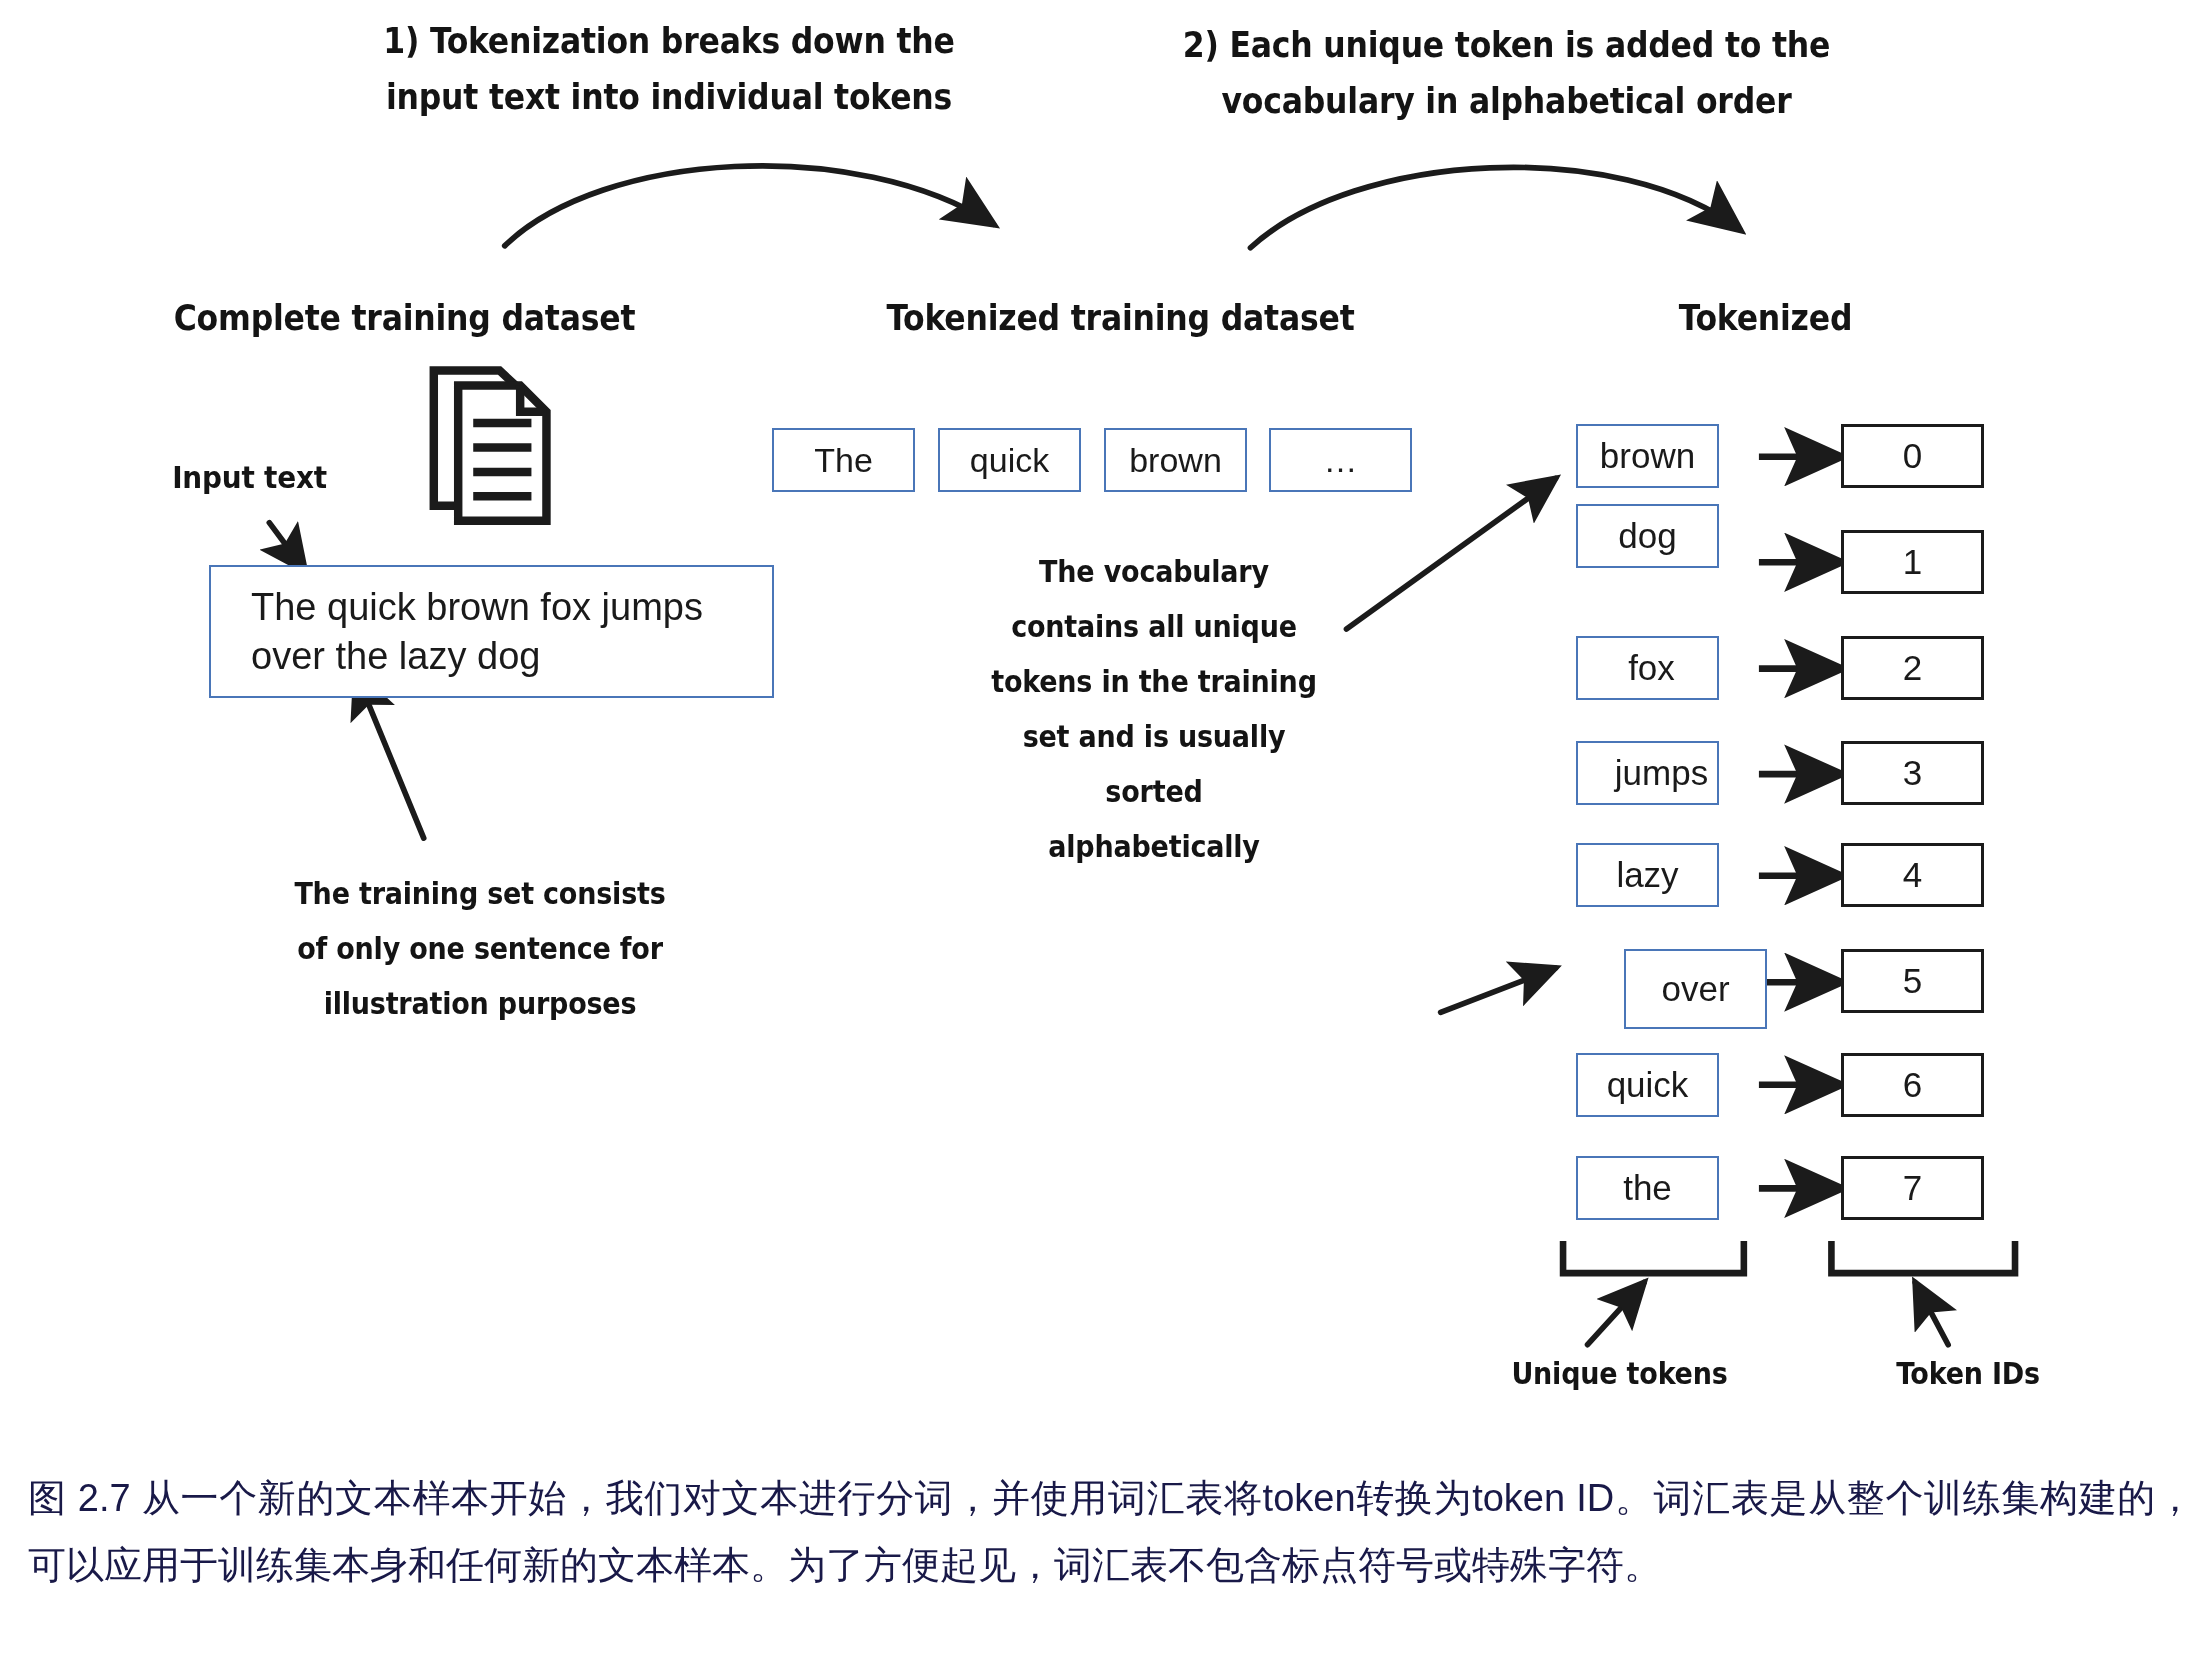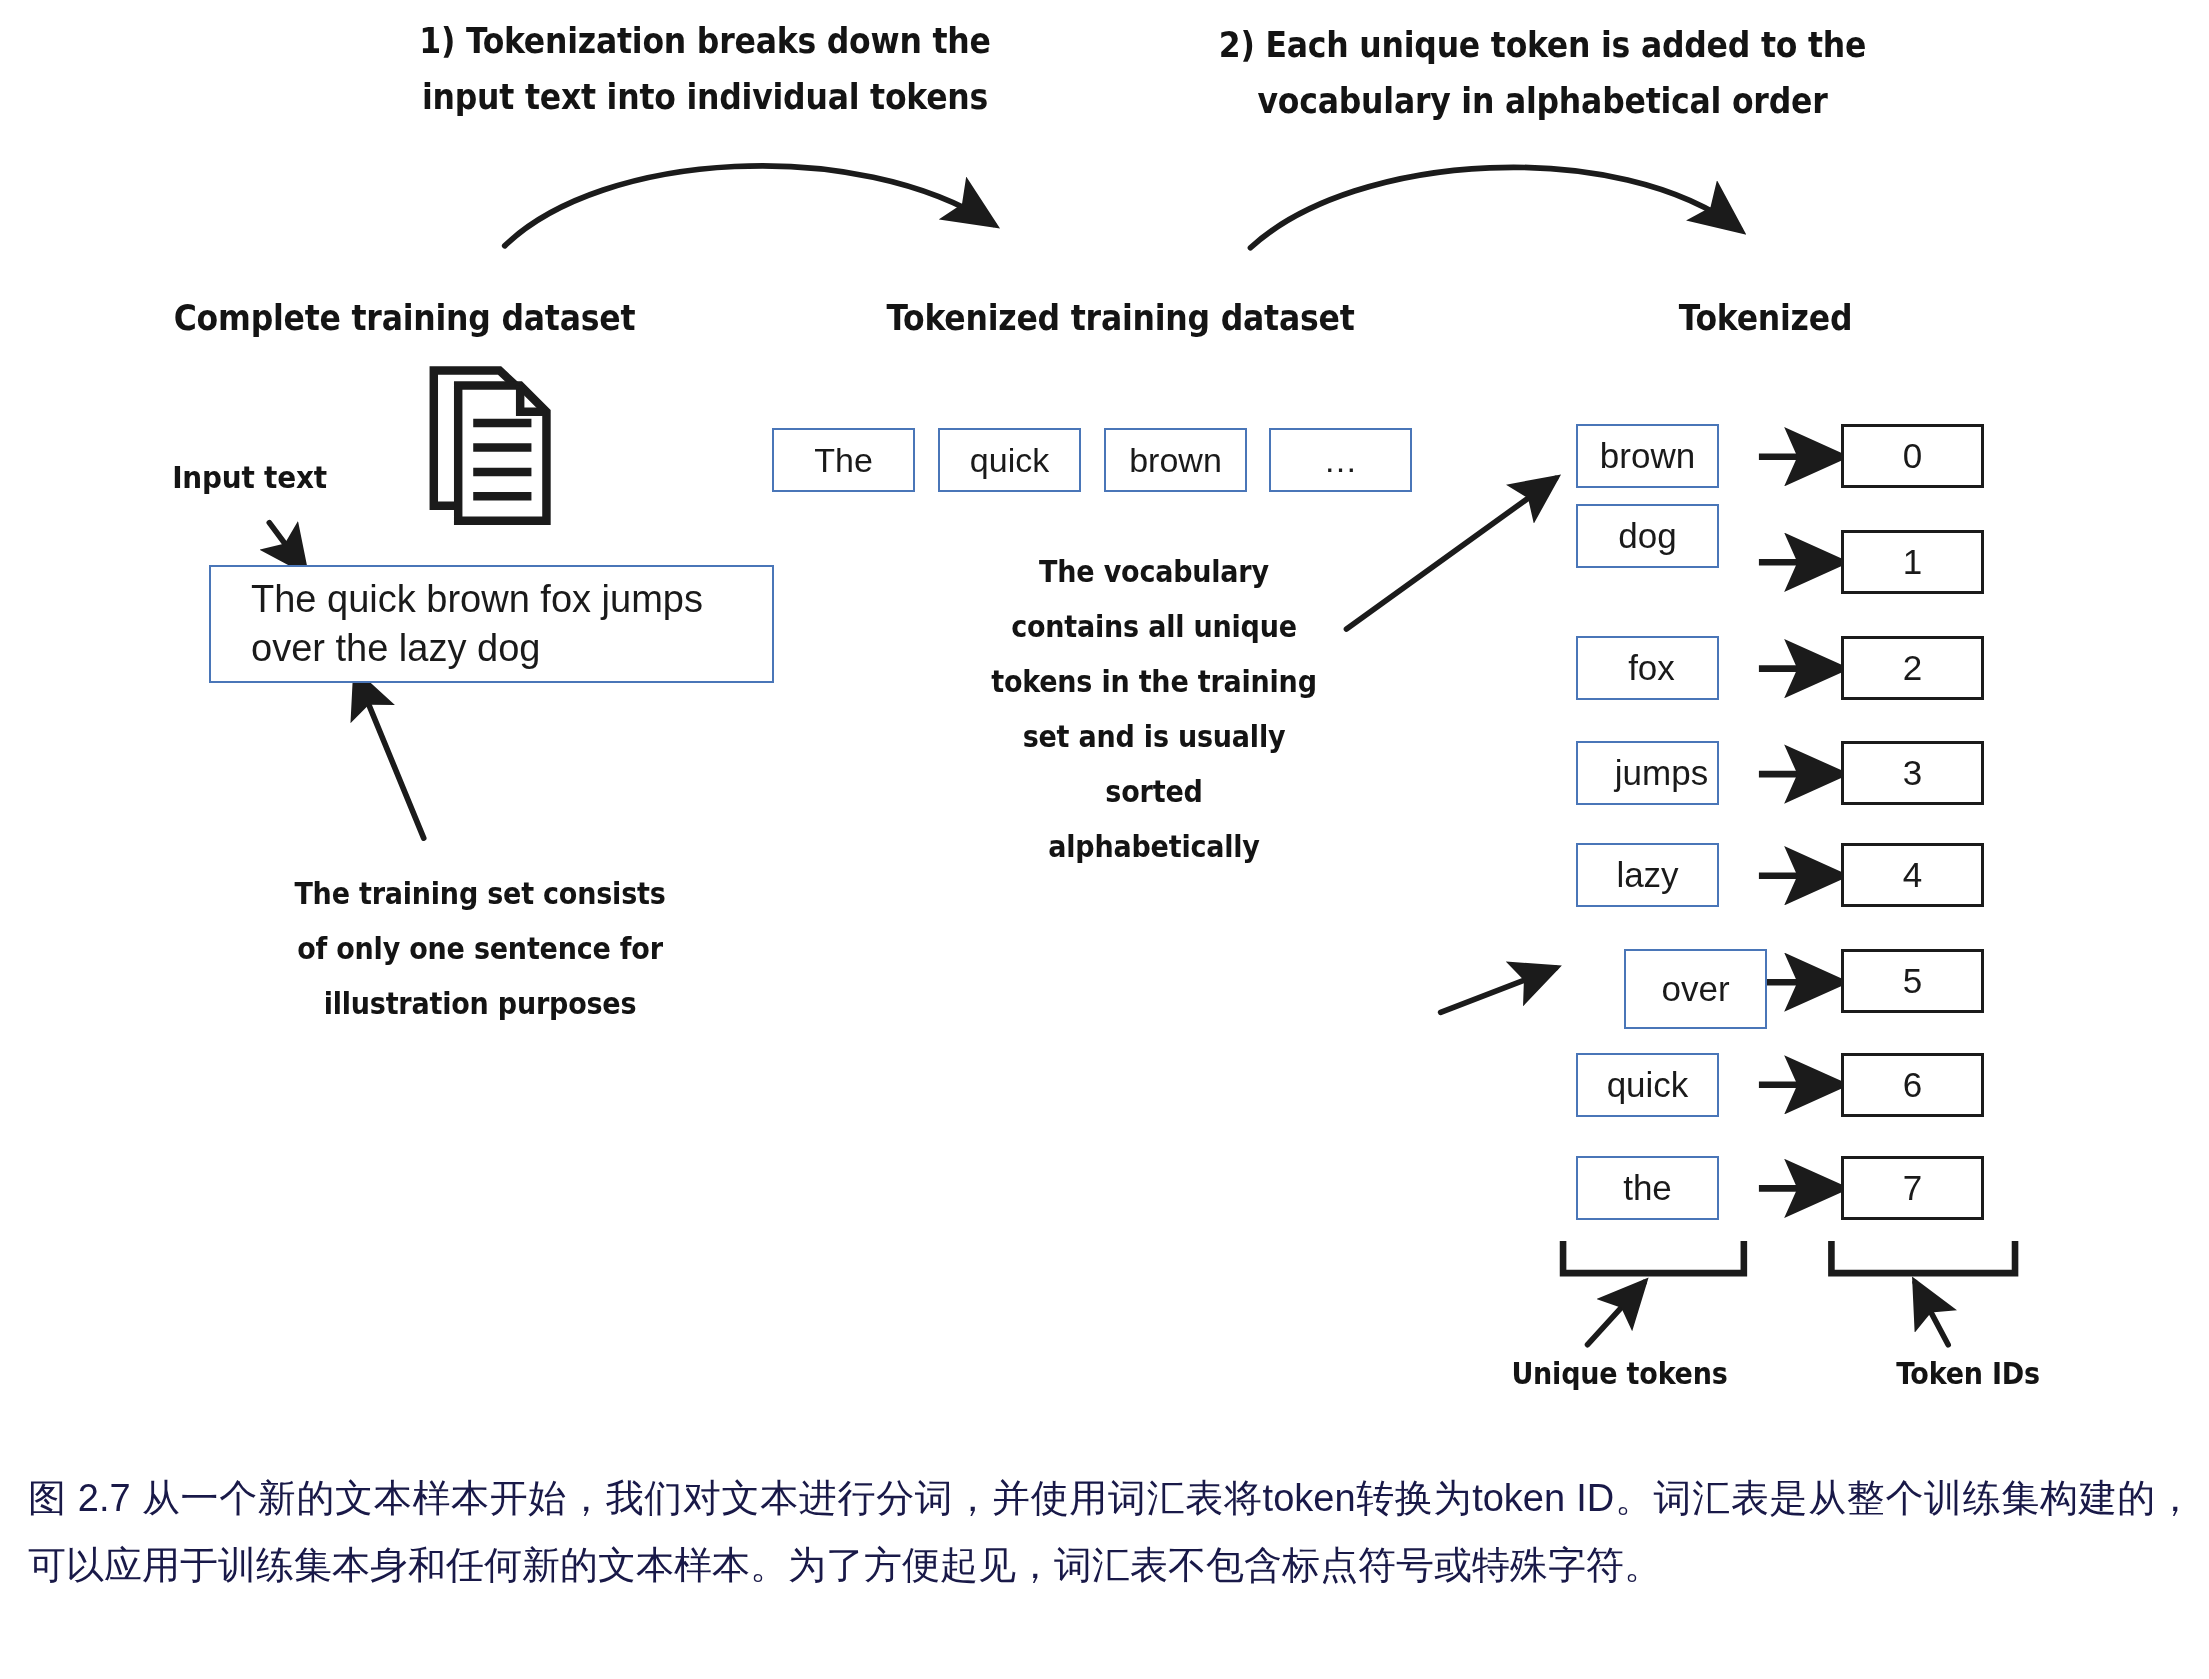--- a/index.html
+++ b/index.html
@@ -27,21 +27,20 @@
     font-family: "DejaVu Sans Condensed", "Liberation Sans Narrow", "Liberation Sans", sans-serif;
     font-weight: bold;
     color: #141414;
     letter-spacing: -0.2px;
   }
   .step-title {
     font-size: 35px;
     line-height: 56px;
     text-align: center;
     white-space: pre-line;
-    margin-left: 36px;
   }
   .col-header {
     font-size: 35px;
     line-height: 41px;
     text-align: center;
     white-space: nowrap;
   }
   .note {
     font-size: 30px;
     line-height: 55px;
@@ -178,21 +177,21 @@
 
       <line x1="50" y1="64" x2="112" y2="64" stroke="#1b1b1b" stroke-width="9"></line>
       <line x1="50" y1="90" x2="112" y2="90" stroke="#1b1b1b" stroke-width="9"></line>
       <line x1="50" y1="116" x2="112" y2="116" stroke="#1b1b1b" stroke-width="9"></line>
       <line x1="50" y1="142" x2="112" y2="142" stroke="#1b1b1b" stroke-width="9"></line>
     </svg>
   </div>
 
   <div class="abs bold-cond small-label" style="left:141px; top:459px; width:217px; font-size:31px;">Input text</div>
 
-  <div class="blue-box input-box" style="left:209px; top:565px; width:565px; height:118px;">The quick brown fox jumps
+  <div class="blue-box input-box" style="left:209px; top:565px; width:565px; height:133px;">The quick brown fox jumps
 over the lazy dog</div>
 
   <div class="blue-box token-box" style="left:772px; top:428px; width:143px; height:64px;">The</div>
   <div class="blue-box token-box" style="left:938px; top:428px; width:143px; height:64px;">quick</div>
   <div class="blue-box token-box" style="left:1104px; top:428px; width:143px; height:64px;">brown</div>
   <div class="blue-box token-box" style="left:1269px; top:428px; width:143px; height:64px;">…</div>
 
   <div class="abs bold-cond note" style="left:268px; top:866px; width:424px;">The training set consists
 of only one sentence for
 illustration purposes</div>

